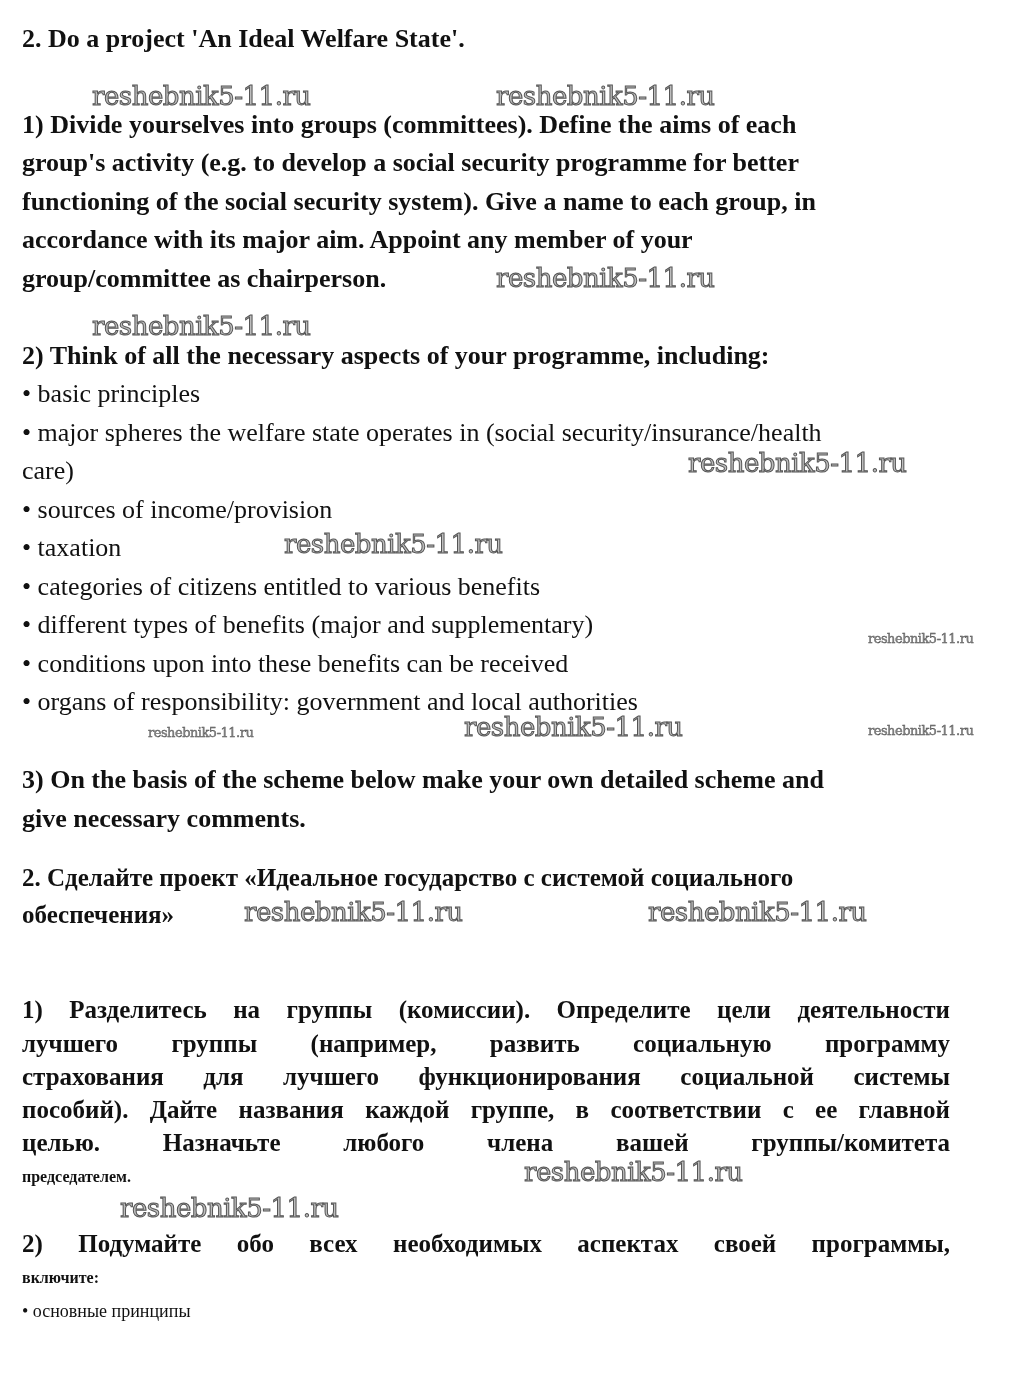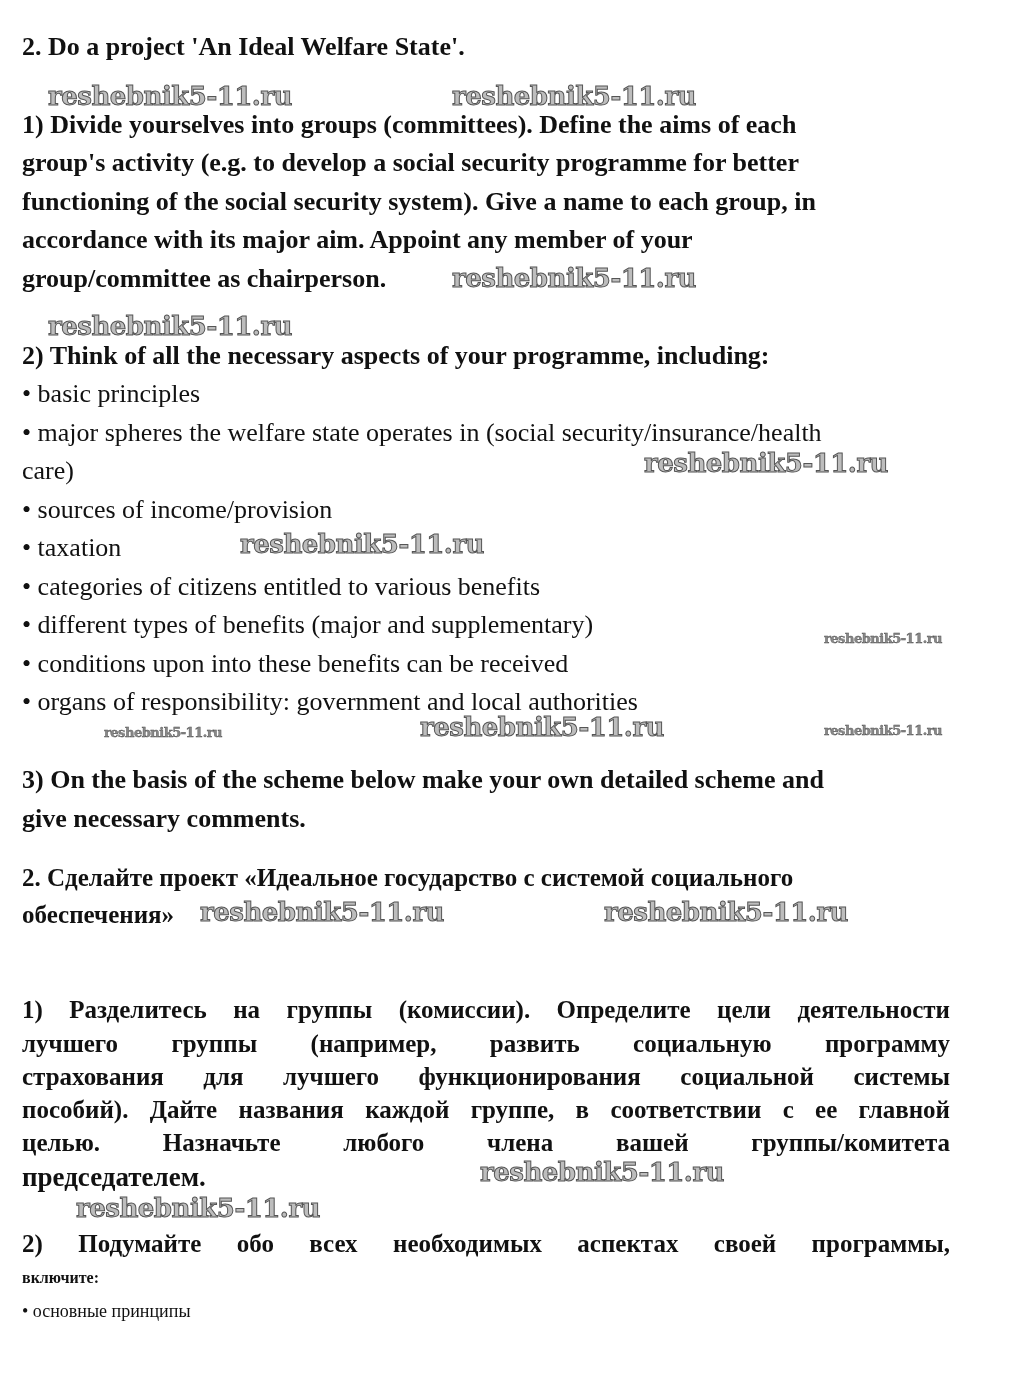--- a/index.html
+++ b/index.html
@@ -1,29 +1,29 @@
 <!DOCTYPE html>
 <html><head>
 <meta charset="utf-8">
 <style>
   html, body { margin: 0; padding: 0; background: #ffffff; }
   body { width: 1024px; height: 1397px; position: relative; overflow: hidden;
          font-family: "Liberation Serif", "DejaVu Serif", serif; color: #111; }
   .line { position: absolute; left: 22px; white-space: nowrap; font-size: 26px; line-height: 30px; }
   .b { font-weight: bold; }
   .j { width: 928px; text-align: justify; text-align-last: justify; white-space: normal; }
-  .wm { position: absolute; white-space: nowrap; font-family: "DejaVu Serif", serif; font-weight: bold;
-        color: #bdbdbd; -webkit-text-stroke: 1px #555; letter-spacing: -0.5px; }
+  .wm { position: absolute; white-space: nowrap; font-family: "DejaVu Serif", serif; font-weight: normal;
+        color: #bdbdbd; -webkit-text-stroke: 1px #555; letter-spacing: -0.5px; margin-left: 44px; }
   .wm.big { font-size: 26px; line-height: 28px; }
   .wm.small { font-size: 13px; line-height: 14px; -webkit-text-stroke: 0.4px #555; color:#888; }
 </style>
 </head>
 <body>
 
-<div class="line b" style="top:32px">2. Do a project 'An Ideal Welfare State'.</div>
+<div class="line b" style="top:24px">2. Do a project 'An Ideal Welfare State'.</div>
 
 <div class="wm big" style="left:48px;top:82px">reshebnik5-11.ru</div>
 <div class="wm big" style="left:452px;top:82px">reshebnik5-11.ru</div>
 
 <div class="line b" style="top:110px">1) Divide yourselves into groups (committees). Define the aims of each</div>
 <div class="line b" style="top:148px">group's activity (e.g. to develop a social security programme for better</div>
 <div class="line b" style="top:187px">functioning of the social security system). Give a name to each group, in</div>
 <div class="line b" style="top:225px">accordance with its major aim. Appoint any member of your</div>
 <div class="line b" style="top:264px">group/committee as chairperson.</div>
 <div class="wm big" style="left:452px;top:264px">reshebnik5-11.ru</div>
@@ -54,19 +54,19 @@
 <div class="line b" style="top:863px;font-size:25px"> 2. Сделайте проект «Идеальное государство с системой социального</div>
 <div class="line b" style="top:900px;font-size:25px">обеспечения»</div>
 <div class="wm big" style="left:200px;top:898px">reshebnik5-11.ru</div>
 <div class="wm big" style="left:604px;top:898px">reshebnik5-11.ru</div>
 
 <div class="line b j" style="top:995px;font-size:25px">1) Разделитесь на группы (комиссии). Определите цели деятельности</div>
 <div class="line b j" style="top:1029px;font-size:25px">лучшего группы (например, развить социальную программу</div>
 <div class="line b j" style="top:1062px;font-size:25px">страхования для лучшего функционирования социальной системы</div>
 <div class="line b j" style="top:1095px;font-size:25px">пособий). Дайте названия каждой группе, в соответствии с ее главной</div>
 <div class="line b j" style="top:1128px;font-size:25px">целью. Назначьте любого члена вашей группы/комитета</div>
-<div class="line b" style="top:1162px;font-size:27px">председателем.</div>
+<div class="line b" style="top:1162px;font-size:16px">председателем.</div>
 <div class="wm big" style="left:480px;top:1158px">reshebnik5-11.ru</div>
 <div class="wm big" style="left:76px;top:1194px">reshebnik5-11.ru</div>
 
 <div class="line b j" style="top:1229px;font-size:25px">2) Подумайте обо всех необходимых аспектах своей программы,</div>
 <div class="line b" style="top:1263px;font-size:16px">включите:</div>
 <div class="line" style="top:1296px;font-size:18px">• основные принципы</div>
 
 </body></html>

